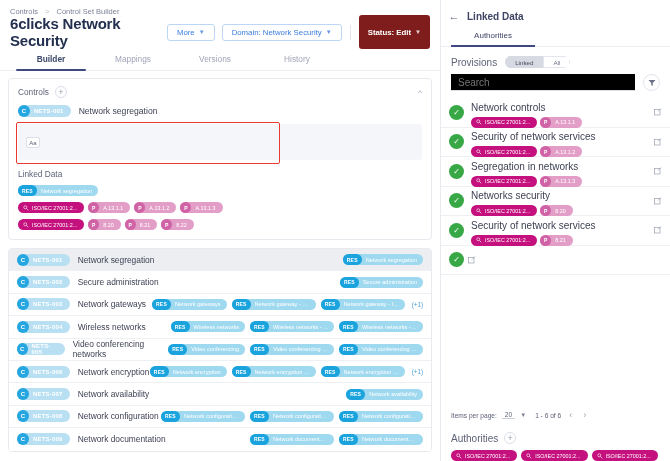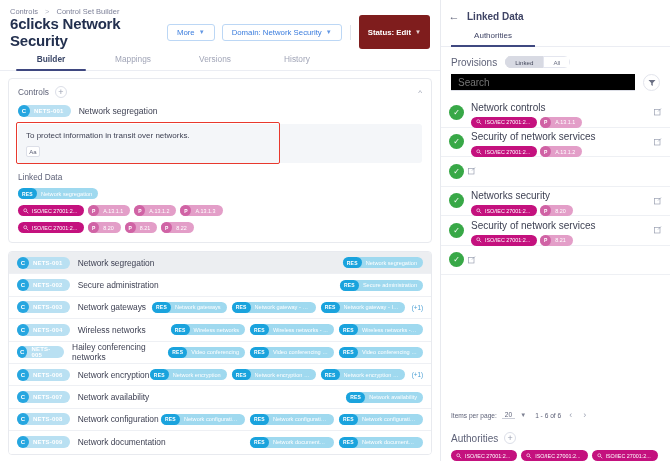--- a/index.html
+++ b/index.html
@@ -253,21 +253,20 @@
       <div class="ctrl-row">
         <span class="chip-c">
           <span class="dot">C</span>
           <span class="code">NETS-001</span>
         </span>
         <span class="ctrl-name">Network segregation</span>
       </div>
 
       <div class="desc-box">
         <div class="desc-red-overlay"></div>
-        <div class="desc-text">To protect information in transit over networks.</div>
         <div class="aa-btn">Aa</div>
       </div>
 
       <div class="linked-title">Linked Data</div>
 
       <div class="tagrow">
         <span class="tag-res">
           <span class="badge">RES</span>
           <span class="txt">Network segregation</span>
         </span>
@@ -390,21 +389,21 @@
               <span class="badge">RES</span>
               <span class="txt">Wireless networks - E...</span>
             </span>
           </span>
         </div>
         <div class="list-row">
           <span class="chip-c">
             <span class="dot">C</span>
             <span class="code">NETS-005</span>
           </span>
-          <span class="ctrl-name">Hailey conferencing networks</span>
+          <span class="ctrl-name">Video conferencing networks</span>
           <span class="row-tags">
             <span class="tag-res wauto">
               <span class="badge">RES</span>
               <span class="txt">Video conferencing</span>
             </span>
             <span class="tag-res w2">
               <span class="badge">RES</span>
               <span class="txt">Video conferencing - ...</span>
             </span>
             <span class="tag-res w2">
@@ -561,20 +560,35 @@
             </span></span>
           <span class="ext-icon">
             <svg class="svg-i" width="8" height="8" viewBox="0 0 16 16">
               <rect x="1" y="3" width="11" height="11" fill="none" stroke="#9aa0b1" stroke-width="1.4"></rect>
               <line x1="8" y1="7" x2="14" y2="1" stroke="#9aa0b1" stroke-width="1.4"></line>
             </svg>
           </span>
         </div>
         <div class="prov-row">
           <span class="check">✓</span>
+          <span class="prov-body"><span class="prov-name">Segregation in networks</span><span class="prov-tags">
+              <span class="tag-iso">
+                <span>
+                  <svg class="svg-i" width="6" height="6" viewBox="0 0 16 16">
+                    <circle cx="6" cy="6" r="4" fill="none" stroke="#fff" stroke-width="1.6"></circle>
+                    <line x1="9" y1="9" x2="14" y2="14" stroke="#fff" stroke-width="1.8"></line>
+                  </svg>
+                </span>
+                <span class="txt">ISO/IEC 27001:2...</span>
+              </span>
+              <span class="tag-p">
+                <span class="badge">P</span>
+                <span class="txt">A.13.1.3</span>
+              </span>
+            </span></span>
           <span class="ext-icon">
             <svg class="svg-i" width="8" height="8" viewBox="0 0 16 16">
               <rect x="1" y="3" width="11" height="11" fill="none" stroke="#9aa0b1" stroke-width="1.4"></rect>
               <line x1="8" y1="7" x2="14" y2="1" stroke="#9aa0b1" stroke-width="1.4"></line>
             </svg>
           </span>
         </div>
         <div class="prov-row">
           <span class="check">✓</span>
           <span class="prov-body"><span class="prov-name">Networks security</span><span class="prov-tags">

